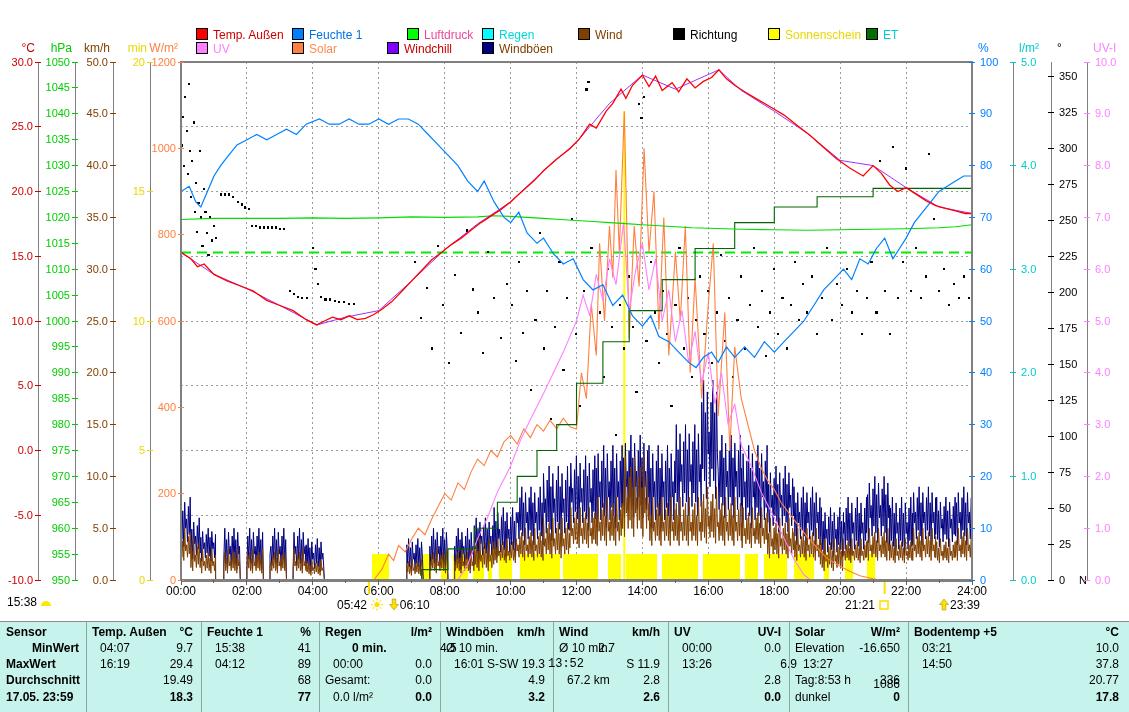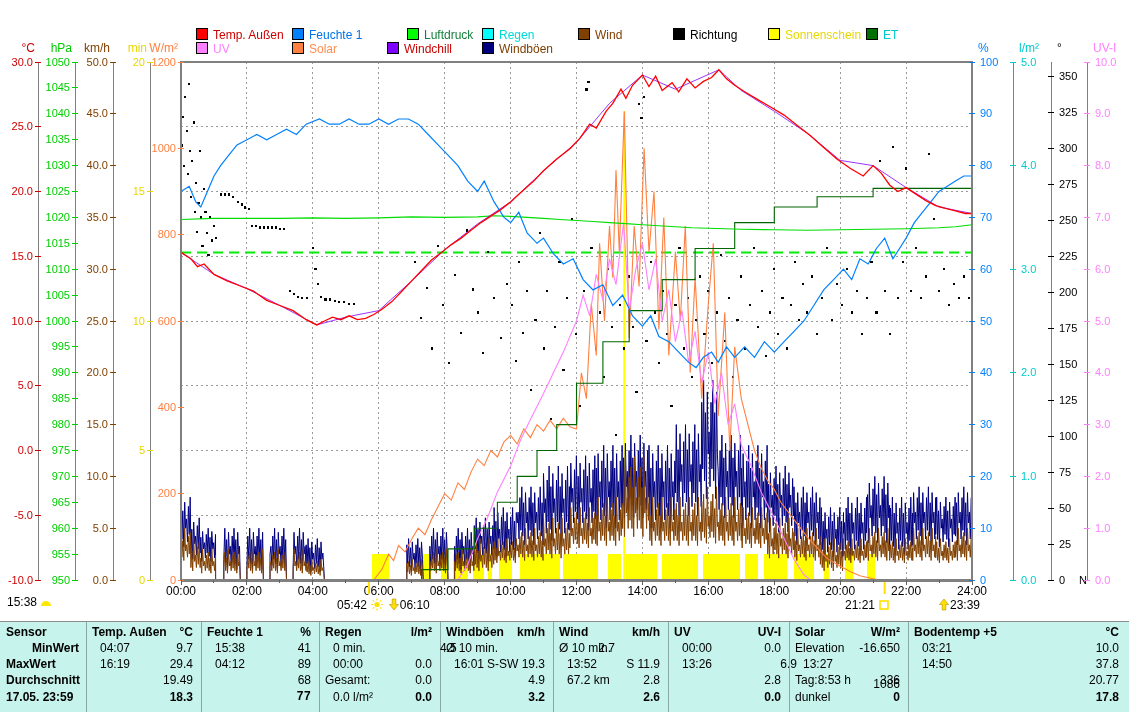--- a/index.html
+++ b/index.html
@@ -17,21 +17,21 @@
   .tcell{position:absolute;font-size:12px;white-space:nowrap;}
   .tb{font-weight:bold;}
 </style>
 </head>
 <body>
 
 <div id="screen">
   <div id="legend">
       <span class="lg" style="left: 196px; top: 28px; color: rgb(204, 0, 0);"><span class="sw" style="background: rgb(255, 0, 0);"></span><span>Temp. Außen</span></span>
       <span class="lg" style="left: 292px; top: 28px; color: rgb(0, 115, 230);"><span class="sw" style="background: rgb(0, 128, 255);"></span><span>Feuchte 1</span></span>
-      <span class="lg" style="left: 387px; top: 28px; color: #15803d; padding-left: 20px;"><span class="sw" style="background: rgb(0, 255, 0);"></span><span>Luftdruck</span></span>
+      <span class="lg" style="left: 387px; top: 28px; color: #ec4899; padding-left: 20px;"><span class="sw" style="background: rgb(0, 255, 0);"></span><span>Luftdruck</span></span>
       <span class="lg" style="left: 482px; top: 28px; color: rgb(0, 217, 217);"><span class="sw" style="background: rgb(0, 255, 255);"></span><span>Regen</span></span>
       <span class="lg" style="left: 578px; top: 28px; color: rgb(128, 64, 0);"><span class="sw" style="background: rgb(128, 64, 0);"></span><span>Wind</span></span>
       <span class="lg" style="left: 673px; top: 28px; color: rgb(0, 0, 0);"><span class="sw" style="background: rgb(0, 0, 0);"></span><span>Richtung</span></span>
       <span class="lg" style="left: 768px; top: 28px; color: rgb(232, 216, 0);"><span class="sw" style="background: rgb(255, 255, 0);"></span><span>Sonnenschein</span></span>
       <span class="lg" style="left: 866px; top: 28px; color: rgb(0, 204, 204);"><span class="sw" style="background: rgb(0, 112, 0);"></span><span>ET</span></span>
       <span class="lg" style="left: 196px; top: 42px; color: rgb(255, 128, 255);"><span class="sw" style="background: rgb(255, 128, 255);"></span><span>UV</span></span>
       <span class="lg" style="left: 292px; top: 42px; color: rgb(255, 140, 80);"><span class="sw" style="background: rgb(255, 128, 64);"></span><span>Solar</span></span>
       <span class="lg" style="left: 387px; top: 42px; color: rgb(204, 0, 0);"><span class="sw" style="background: rgb(128, 0, 255);"></span><span>Windchill</span></span>
       <span class="lg" style="left: 482px; top: 42px; color: rgb(128, 64, 0);"><span class="sw" style="background: rgb(0, 0, 128);"></span><span>Windböen</span></span>
     </div>
@@ -579,46 +579,46 @@
       <div class="tcell" style="top: 51px; left: 86px; width: 107px; text-align: right;">19.49</div>
       <div class="tcell tb" style="top: 68px; left: 86px; width: 107px; text-align: right;">18.3</div>
       <div class="tcol" style="left: 201px; width: 0px;"></div>
       <div class="tcell tb" style="top: 3px; left: 207px;">Feuchte 1</div>
       <div class="tcell tb" style="top: 3px; left: 201px; width: 110px; text-align: right;">%</div>
       <div class="tcell" style="top: 19px; left: 215px;">15:38</div>
       <div class="tcell" style="top: 19px; left: 201px; width: 110px; text-align: right;">41</div>
       <div class="tcell" style="top: 35px; left: 215px;">04:12</div>
       <div class="tcell" style="top: 35px; left: 201px; width: 110px; text-align: right;">89</div>
       <div class="tcell" style="top: 51px; left: 201px; width: 110px; text-align: right;">68</div>
-      <div class="tcell tb" style="top: 68px; left: 201px; width: 110px; text-align: right; font-family: Liberation Mono, monospace;">77</div>
+      <div class="tcell tb" style="top: 68px; left: 201px; width: 110px; text-align: right;">77</div>
       <div class="tcol" style="left: 319px; width: 0px;"></div>
       <div class="tcell tb" style="top: 3px; left: 325px;">Regen</div>
       <div class="tcell tb" style="top: 3px; left: 319px; width: 113px; text-align: right;">l/m²</div>
-      <div class="tcell" style="top: 19px; left: 333px;">0 min.</div>
+      <div class="tcell" style="top: 19px; left: 352px; font-weight: bold;">0 min.</div>
       <div class="tcell" style="top: 35px; left: 333px;">00:00</div>
       <div class="tcell" style="top: 35px; left: 319px; width: 113px; text-align: right;">0.0</div>
       <div class="tcell" style="top: 51px; left: 325px;">Gesamt:</div>
       <div class="tcell" style="top: 51px; left: 319px; width: 113px; text-align: right;">0.0</div>
       <div class="tcell" style="top: 68px; left: 333px;">0.0 l/m²</div>
       <div class="tcell tb" style="top: 68px; left: 319px; width: 113px; text-align: right;">0.0</div>
       <div class="tcol" style="left: 440px; width: 0px;"></div>
       <div class="tcell tb" style="top: 3px; left: 446px;">Windböen</div>
       <div class="tcell tb" style="top: 3px; left: 440px; width: 105px; text-align: right;">km/h</div>
       <div class="tcell" style="top: 19px; left: 446px;">Ø 10 min.</div>
       <div class="tcell" style="top: 19px; left: 440px; width: 105px; text-align: left;">4.5</div>
       <div class="tcell" style="top: 35px; left: 454px;">16:01</div>
       <div class="tcell" style="top: 35px; left: 440px; width: 105px; text-align: right;">S-SW 19.3</div>
       <div class="tcell" style="top: 51px; left: 440px; width: 105px; text-align: right;">4.9</div>
       <div class="tcell tb" style="top: 68px; left: 440px; width: 105px; text-align: right;">3.2</div>
       <div class="tcol" style="left: 553px; width: 0px;"></div>
       <div class="tcell tb" style="top: 3px; left: 559px;">Wind</div>
       <div class="tcell tb" style="top: 3px; left: 553px; width: 107px; text-align: right;">km/h</div>
       <div class="tcell" style="top: 19px; left: 559px;">Ø 10 min.</div>
       <div class="tcell" style="top: 19px; left: 553px; width: 107px; text-align: center;">2.7</div>
-      <div class="tcell" style="top: 35px; left: 567px;">13:52</div>
+      <div class="tcell" style="top: 35px; left: 548px; font-family: Liberation Mono, monospace;">13:52</div>
       <div class="tcell" style="top: 35px; left: 553px; width: 107px; text-align: right;">S 11.9</div>
       <div class="tcell" style="top: 51px; left: 567px;">67.2 km</div>
       <div class="tcell" style="top: 51px; left: 553px; width: 107px; text-align: right;">2.8</div>
       <div class="tcell tb" style="top: 68px; left: 553px; width: 107px; text-align: right;">2.6</div>
       <div class="tcol" style="left: 668px; width: 0px;"></div>
       <div class="tcell tb" style="top: 3px; left: 674px;">UV</div>
       <div class="tcell tb" style="top: 3px; left: 668px; width: 113px; text-align: right;">UV-I</div>
       <div class="tcell" style="top: 19px; left: 682px;">00:00</div>
       <div class="tcell" style="top: 19px; left: 668px; width: 113px; text-align: right;">0.0</div>
       <div class="tcell" style="top: 35px; left: 682px;">13:26</div>

